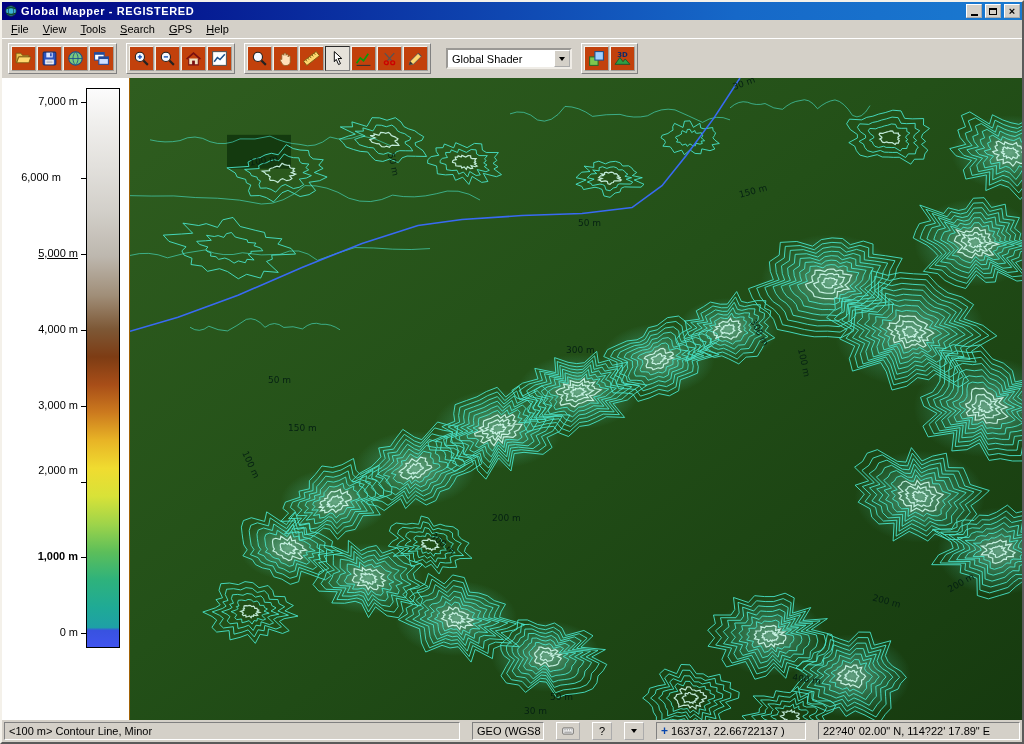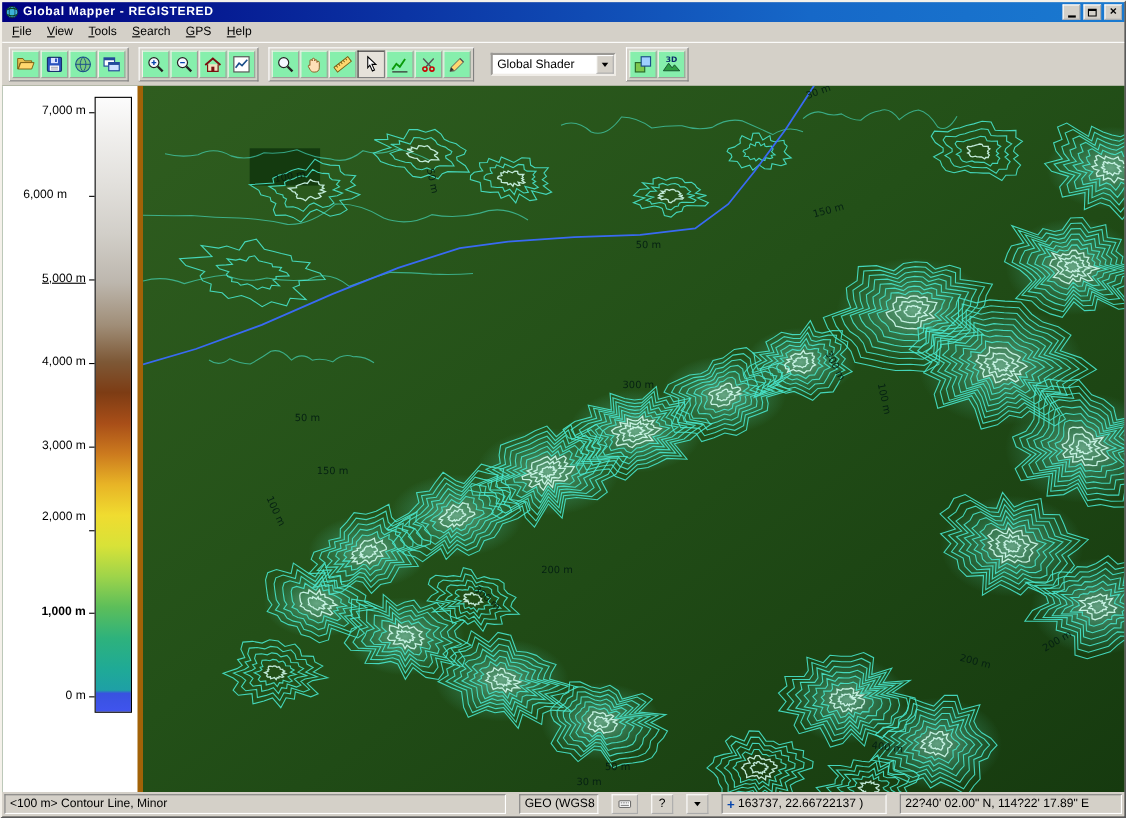--- a/index.html
+++ b/index.html
@@ -14,32 +14,32 @@
   .glyph-min{width:7px;height:2px;background:#000;margin-top:7px}
   .glyph-max{width:8px;height:7px;border:1px solid #000;border-top:2px solid #000}
   .glyph-close{font-size:11px;line-height:10px;color:#000;font-weight:bold}
   
   .menubar{height:18px;min-height:18px;display:flex;align-items:center;padding:0 2px;font-size:11px;background:#d4d0c8}
   .menu-item{display:inline-block;padding:0 7px;cursor:default;color:#000}
   .menu-item::first-letter{text-decoration:underline}
   
   .toolbar{height:40px;min-height:40px;display:flex;align-items:center;gap:9px;padding-left:6px;background:#d4d0c8;border-top:1px solid #fff}
   .tool-group{display:flex;gap:1px;padding:2px;border:1px solid;border-color:#fff #808080 #808080 #fff;background:#d4d0c8;align-items:center}
-  .tool-btn{width:25px;height:25px;display:flex;align-items:center;justify-content:center;background:#86efac;border:1px outset #f4f1ea;padding:0}
+  .tool-btn{width:25px;height:25px;display:flex;align-items:center;justify-content:center;background:#c2410c;border:1px outset #f4f1ea;padding:0}
   .tool-btn.pressed{border:1px inset #808080;background:#e6e2da}
   .tool-btn svg{width:17px;height:17px}
-  .combo{width:114px;height:21px;margin-left:6px;background:#fff;border:2px inset #efece6;display:flex;align-items:center;font-size:11px}
+  .combo{width:126px;height:21px;margin-left:6px;background:#fff;border:2px inset #efece6;display:flex;align-items:center;font-size:11px}
   .combo-text{flex:1;padding-left:4px;white-space:nowrap;color:#000}
   .combo-arrow{width:16px;height:100%;background:#d4d0c8;border:1px outset #fff;display:flex;align-items:center;justify-content:center}
   .tri-down{width:0;height:0;border-left:3px solid transparent;border-right:3px solid transparent;border-top:4px solid #000}
   
   .maparea{position:relative;flex:1;overflow:hidden;background:#204a18;box-shadow:inset 0 1px 0 #6a6a6a}
   #terrain-svg{position:absolute;left:128px;top:0;width:896px;height:100%;display:block}
   .contour-label{font-family:"DejaVu Sans",sans-serif;font-size:9px;fill:#041f12;opacity:.95}
-  .legend{position:absolute;left:0;top:0;width:128px;height:100%;background:#fff;z-index:2;border-right:5px solid #a16207}
+  .legend{position:absolute;left:0;top:0;width:128px;height:100%;background:#fff;z-index:2;border-right:1px solid #a16207}
   .legend-bar{position:absolute;left:84px;top:10px;width:34px;height:560px;border:1px solid #000;
     background:linear-gradient(to bottom,
       #fcfcfc 0%, #f0efed 6%, #e2e0dc 14%, #d2cfc9 22%, #bdb7ae 30%,
       #a08e78 37%, #7d5836 43%, #7d3c14 48%, #a84e18 53%, #cc7a1e 58%,
       #e8b426 63%, #f0dc30 68%, #d8e238 73%, #9ed44a 78%, #5cbe5a 83%,
       #2eb27c 88%, #1faa96 93%, #1ea0a6 96.5%, #3852e0 97%, #4054ee 100%)}
   .legend-label{position:absolute;left:2px;width:74px;text-align:right;font-size:11px;line-height:13px;color:#000}
   .legend-tick{position:absolute;left:79px;width:5px;height:1px;background:#000}
   .scalebar{position:absolute;left:30px;bottom:4px;width:442px;height:55px;background:#fff;border:1px solid #000;z-index:3}
   .scalebar svg{position:absolute;left:0;top:6px;width:442px;height:18px}

